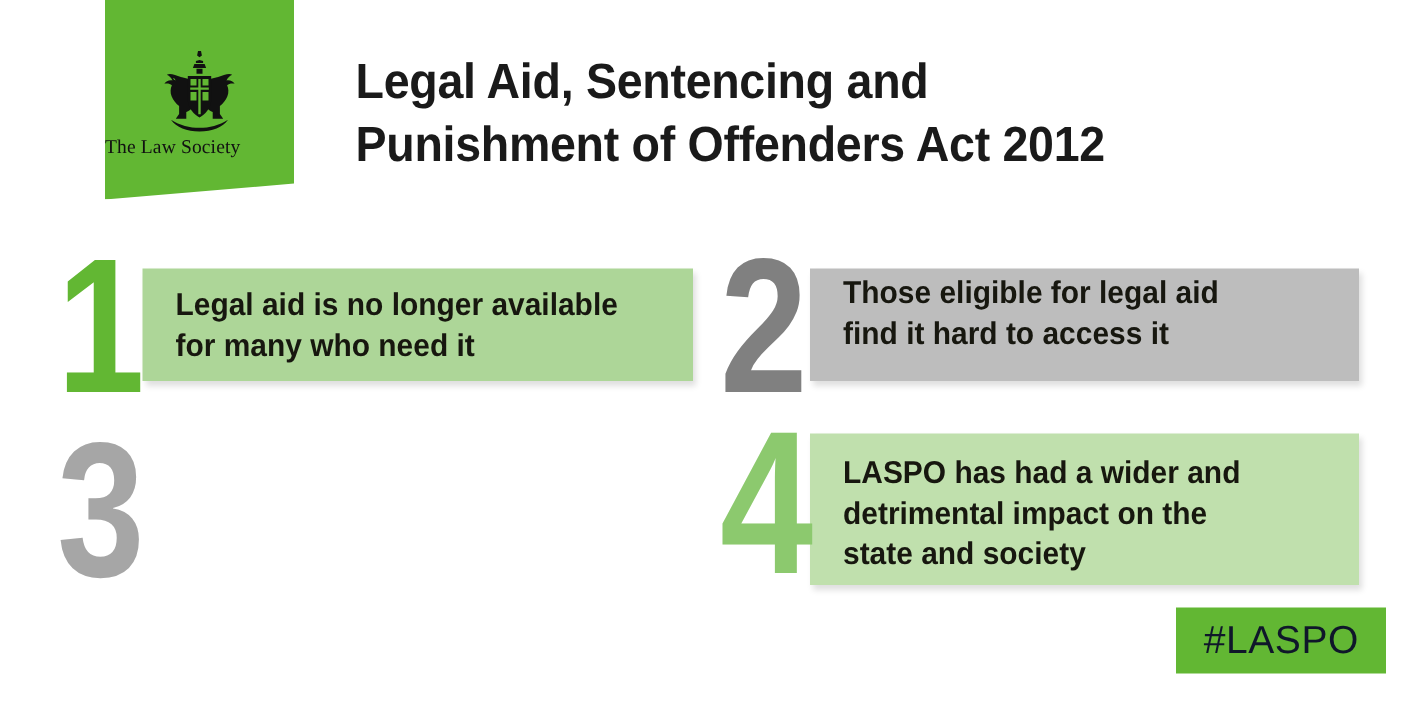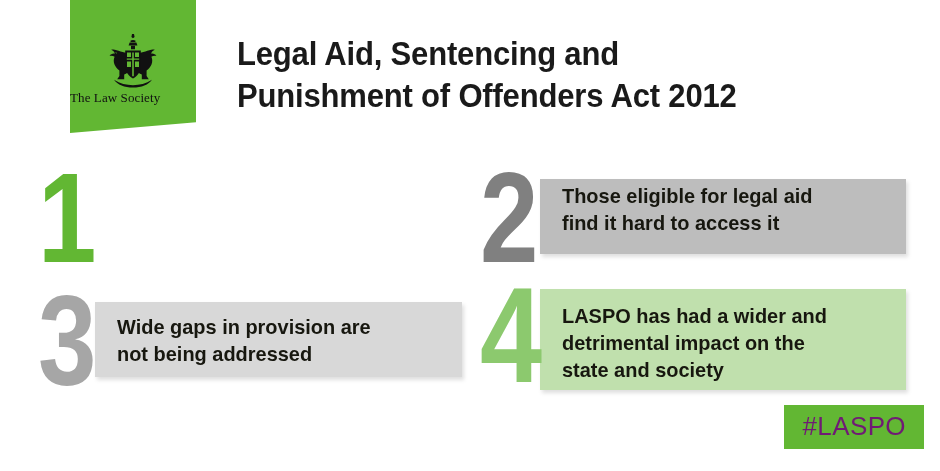--- a/index.html
+++ b/index.html
@@ -116,21 +116,21 @@
   #point-4 { left: 480px; top: 285px; width: 430px; height: 120px; }
   #point-4 .box { left: 60px; top: 4px; width: 366px; height: 101px; padding: 6px 0 0 22px; background: #c0e0ad; }
   #point-4 .numeral { font-size: 136px; top: -6px; }
 
   
   .hashtag {
     position: absolute;
     right: 16px;
     bottom: 22px;
     background: #62b733;
-    color: #701a75;
+    color: #0f172a;
     font-family: "Liberation Sans", sans-serif;
     font-size: 26px;
     line-height: 26px;
     padding: 8px 18px 10px 18px;
     letter-spacing: .4px;
   }
 </style>
 </head>
 <body>
 
@@ -164,36 +164,36 @@
     </svg>
     <div class="banner-name">The Law Society</div>
   </div>
 
   <div class="title">
     <span class="line">Legal Aid, Sentencing and</span>
     <span class="line">Punishment of Offenders Act 2012</span>
   </div>
 
   <div class="point" id="point-1">
+    <div class="box">
+      <span class="txt">Legal aid is no longer available</span>
+      <span class="txt">for many who need it</span>
+    </div>
     <div class="numeral" style="color:#62b733">1</div>
   </div>
 
   <div class="point" id="point-2">
     <div class="box">
       <span class="txt">Those eligible for legal aid</span>
       <span class="txt">find it hard to access it</span>
     </div>
     <div class="numeral" style="color:#808080">2</div>
   </div>
 
   <div class="point" id="point-3">
-    <div class="box">
-      <span class="txt">Wide gaps in provision are</span>
-      <span class="txt">not being addressed</span>
-    </div>
     <div class="numeral" style="color:#a6a6a6">3</div>
   </div>
 
   <div class="point" id="point-4">
     <div class="box">
       <span class="txt">LASPO has had a wider and</span>
       <span class="txt">detrimental impact on the</span>
       <span class="txt">state and society</span>
     </div>
     <div class="numeral" style="color:#8cc96e">4</div>

